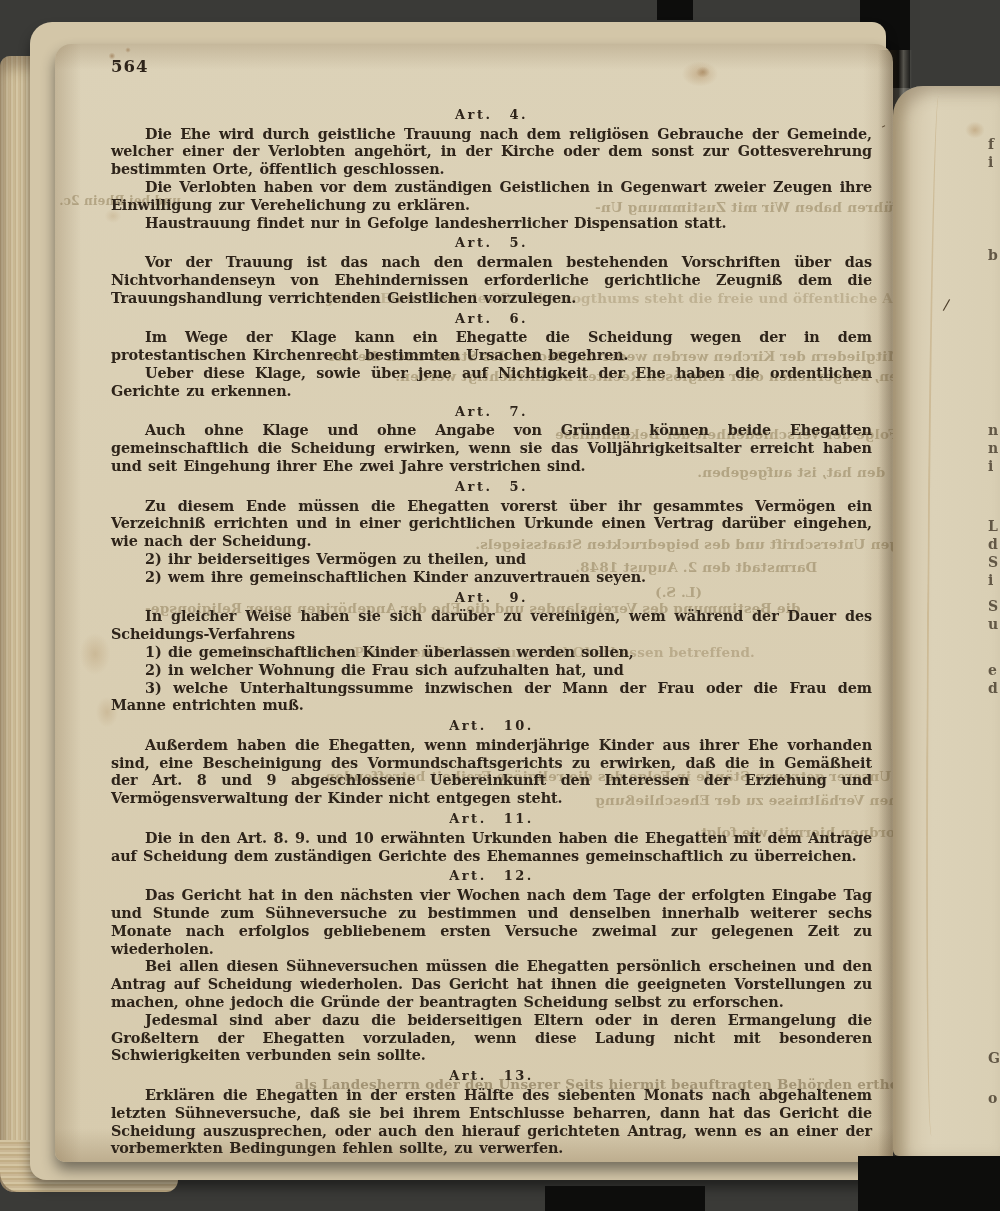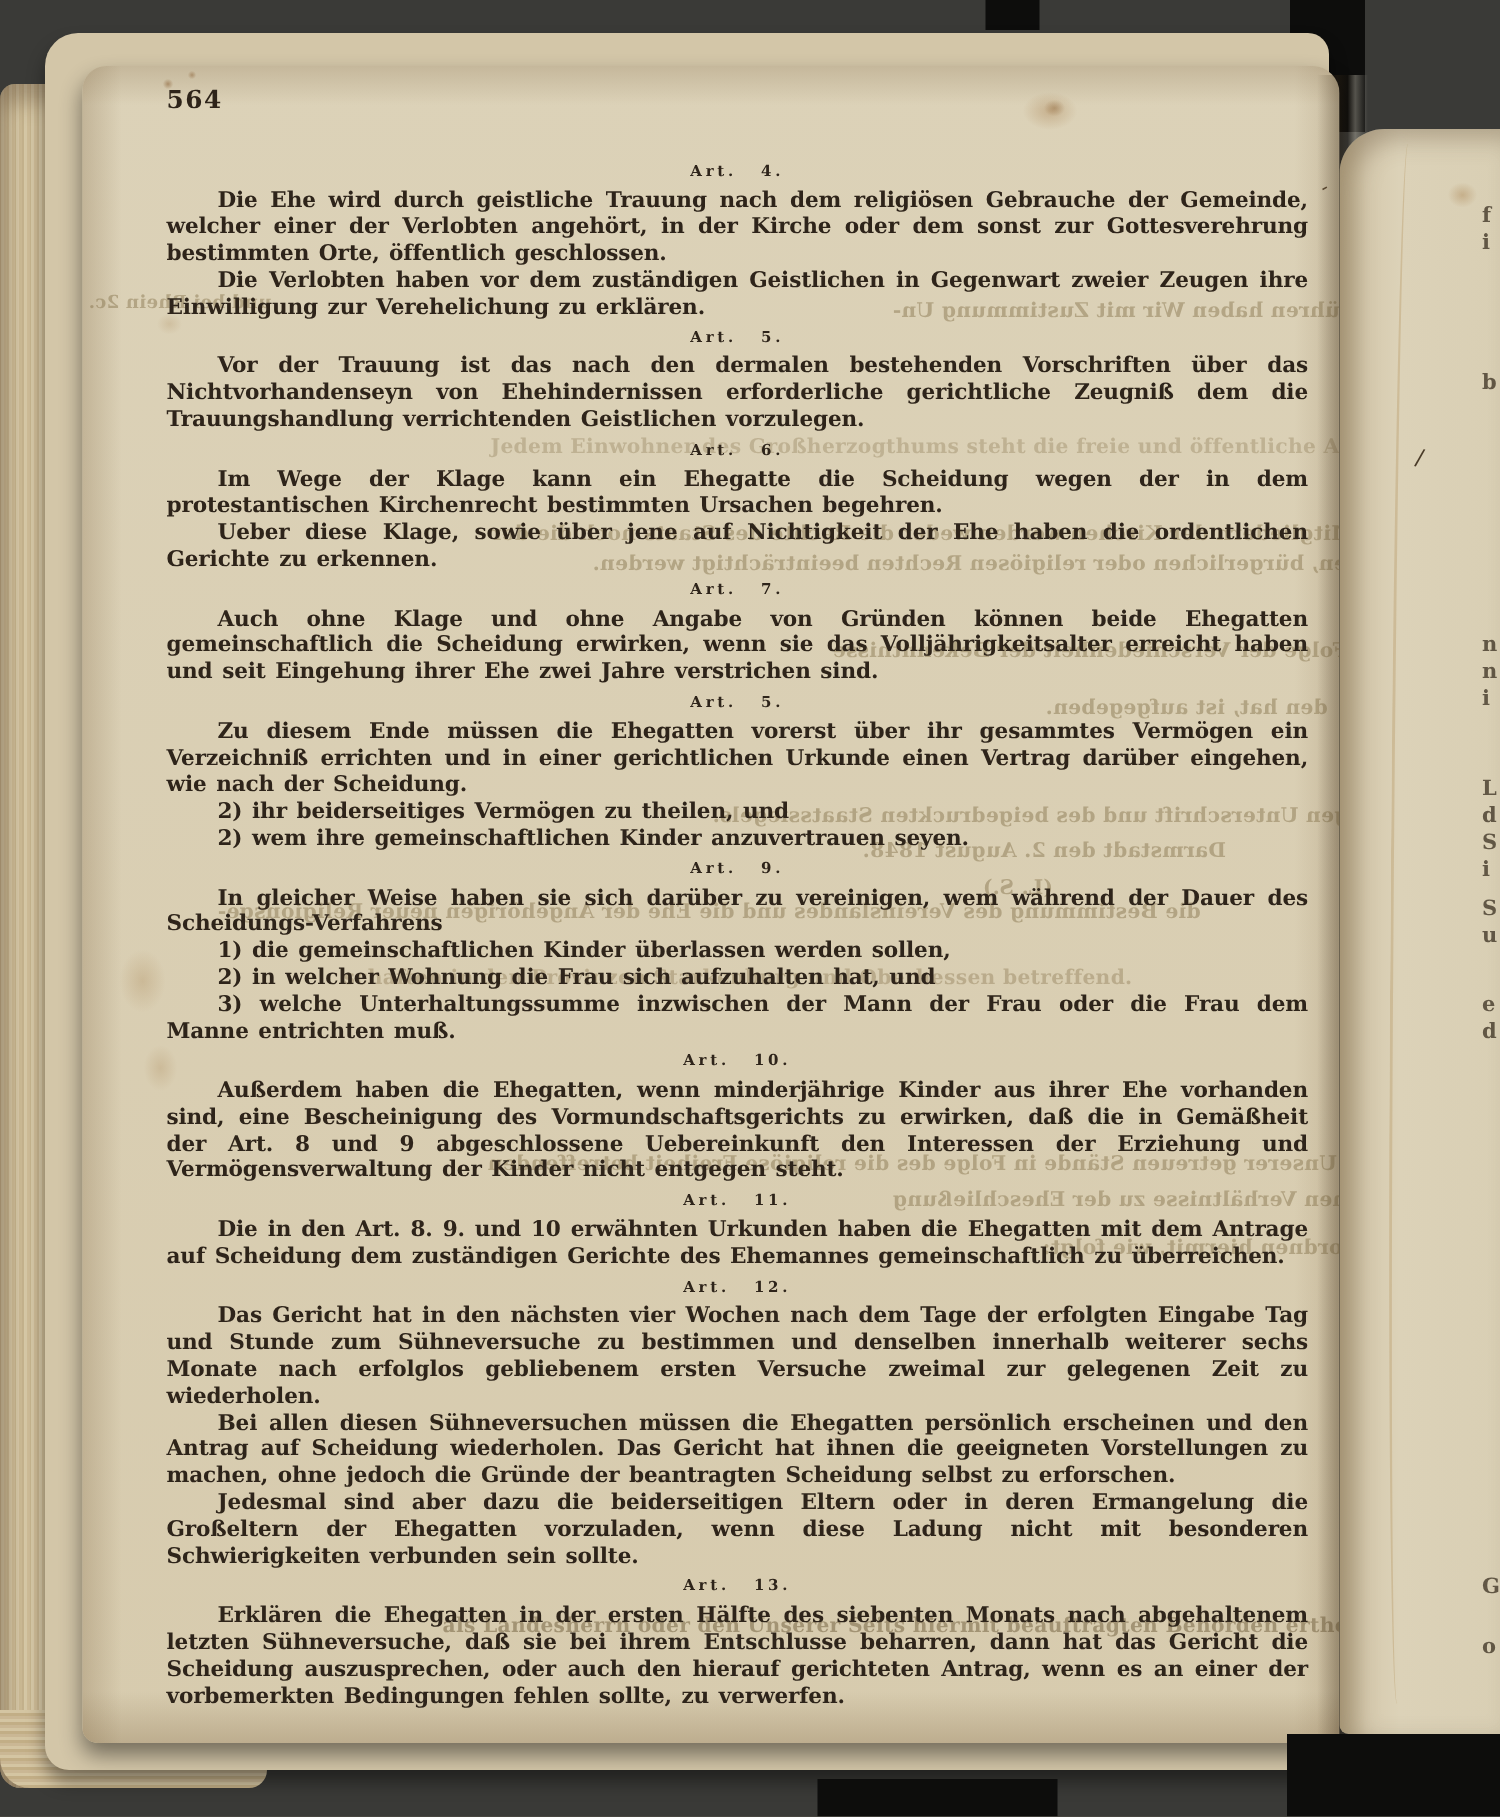--- a/index.html
+++ b/index.html
@@ -56,21 +56,21 @@
   .bt:nth-child(12){left:174px;top:600px;color:rgba(125,105,65,.34);}
   .bt:nth-child(13){left:270px;top:724px;}
   .bt:nth-child(14){left:540px;top:748px;}
   .bt:nth-child(15){left:640px;top:780px;}
   .bt:nth-child(16){left:240px;top:1032px;color:rgba(110,92,58,.50);}
 
   .text{position:relative;padding:14px 21px 0 56px;color:#2e241a;
         font-size:14.4px;line-height:17.8px;font-weight:700;text-align:justify;
         word-spacing:1.5px;letter-spacing:-0.1px;}
   .pnum{margin:0 0 30px 0;font-size:16.5px;letter-spacing:1px;}
-  .art-h{margin:3px 0 1px;text-align:center;font-size:10px;font-weight:700;
+  .art-h{margin:3px 0 1px;text-align:center;font-size:13px;font-weight:700;
          letter-spacing:2.5px;word-spacing:10px;}
   .art-p,.art-li{margin:0;text-indent:34px;}
 
   .pen-dash{position:absolute;left:826px;top:74px;color:#5a4832;font-size:13px;
             transform:rotate(-28deg);}
 
   .crease{position:absolute;left:878px;top:50px;width:34px;height:1112px;pointer-events:none;
     background:linear-gradient(90deg,rgba(60,45,25,0),rgba(60,45,25,.30) 40%,
                rgba(60,45,25,.12) 60%,rgba(255,248,228,.30) 75%,rgba(60,45,25,0));}
 
@@ -130,20 +130,21 @@
       <span class="bt">als Landesherrn oder den Unserer Seits hiermit beauftragten Behörden ertheilt.</span>
     </div>
 
     <div class="text">
       <div class="pnum">564</div>
 
       <section>
         <h2 class="art-h">Art. 4.</h2>
         <p class="art-p">Die Ehe wird durch geistliche Trauung nach dem religiösen Gebrauche der Gemeinde, welcher einer der Verlobten angehört, in der Kirche oder dem sonst zur Gottesverehrung bestimmten Orte, öffentlich geschlossen.</p>
         <p class="art-p">Die Verlobten haben vor dem zuständigen Geistlichen in Gegenwart zweier Zeugen ihre Einwilligung zur Verehelichung zu erklären.</p>
+        <p class="art-p">Haustrauung findet nur in Gefolge landesherrlicher Dispensation statt.</p>
       </section>
 
       <section>
         <h2 class="art-h">Art. 5.</h2>
         <p class="art-p">Vor der Trauung ist das nach den dermalen bestehenden Vorschriften über das Nichtvorhandenseyn von Ehehindernissen erforderliche gerichtliche Zeugniß dem die Trauungshandlung verrichtenden Geistlichen vorzulegen.</p>
       </section>
 
       <section>
         <h2 class="art-h">Art. 6.</h2>
         <p class="art-p">Im Wege der Klage kann ein Ehegatte die Scheidung wegen der in dem protestantischen Kirchenrecht bestimmten Ursachen begehren.</p>

